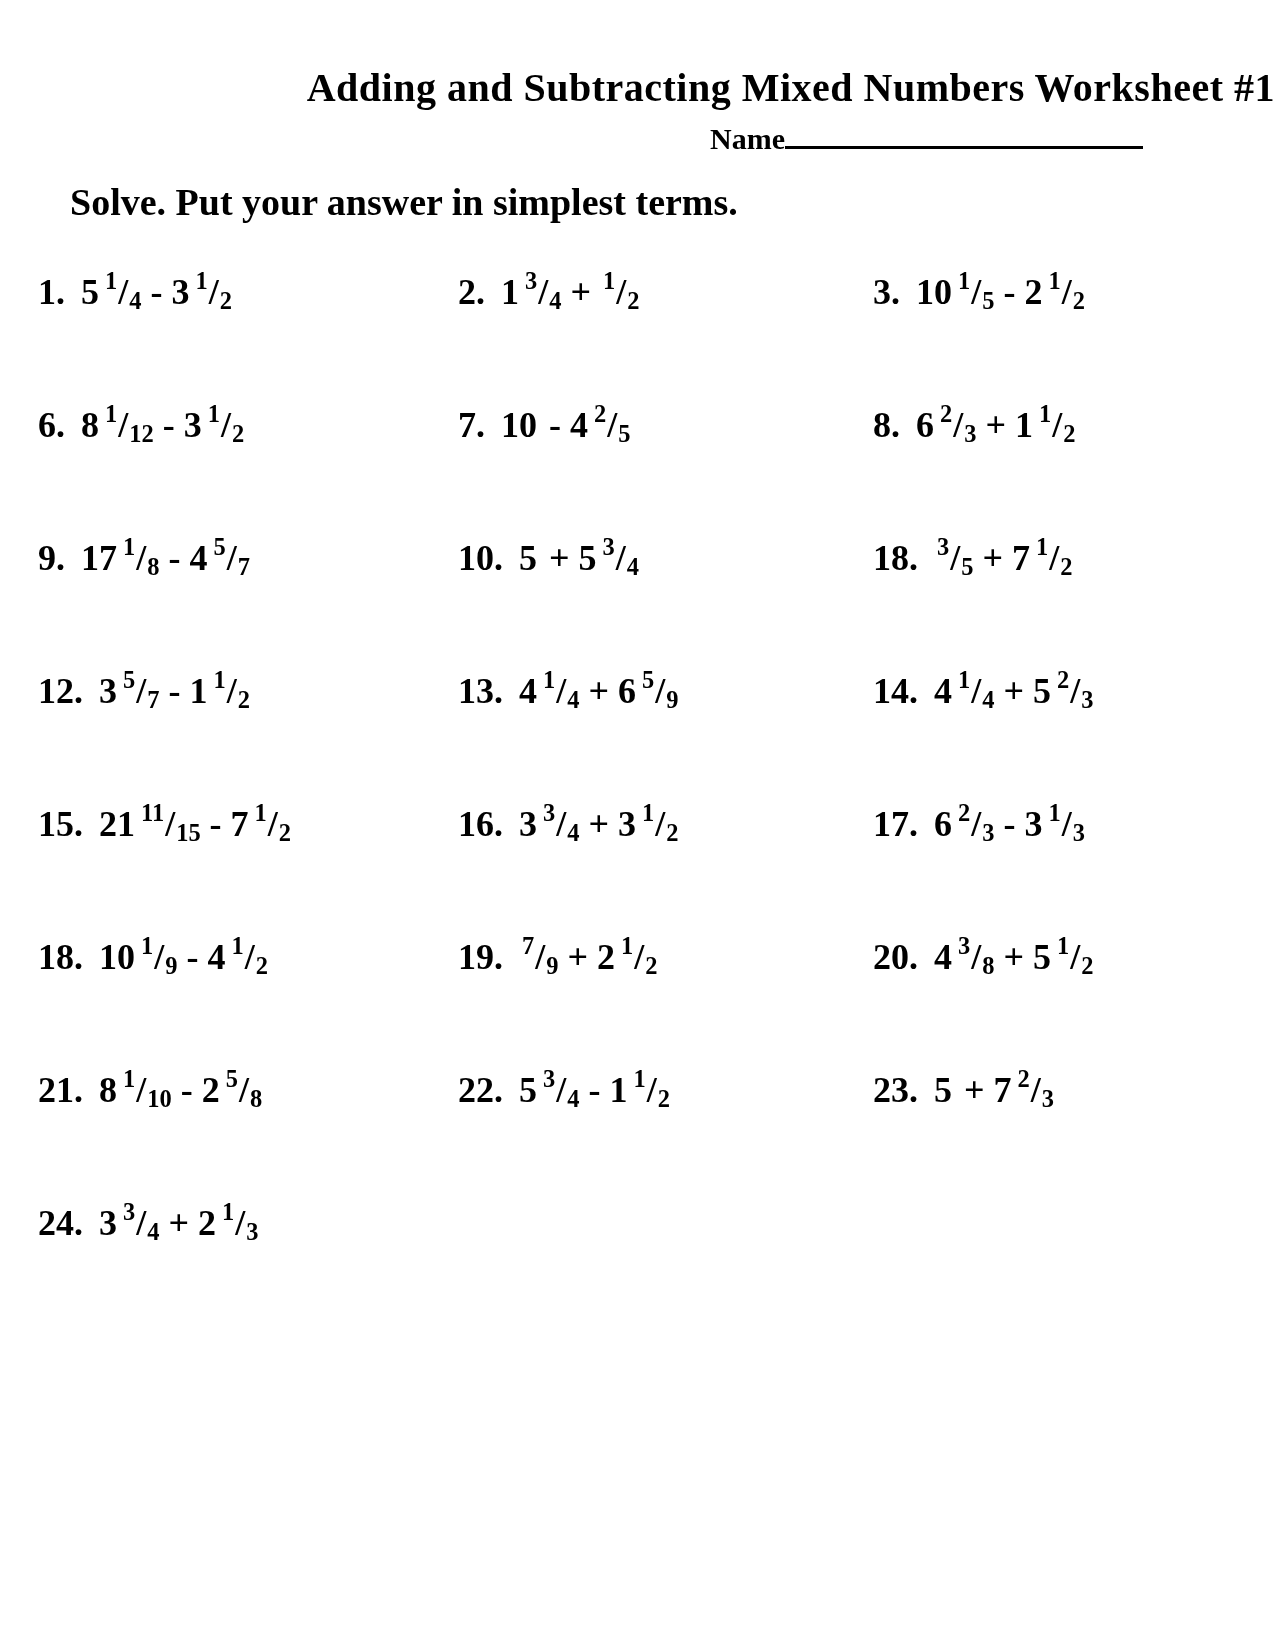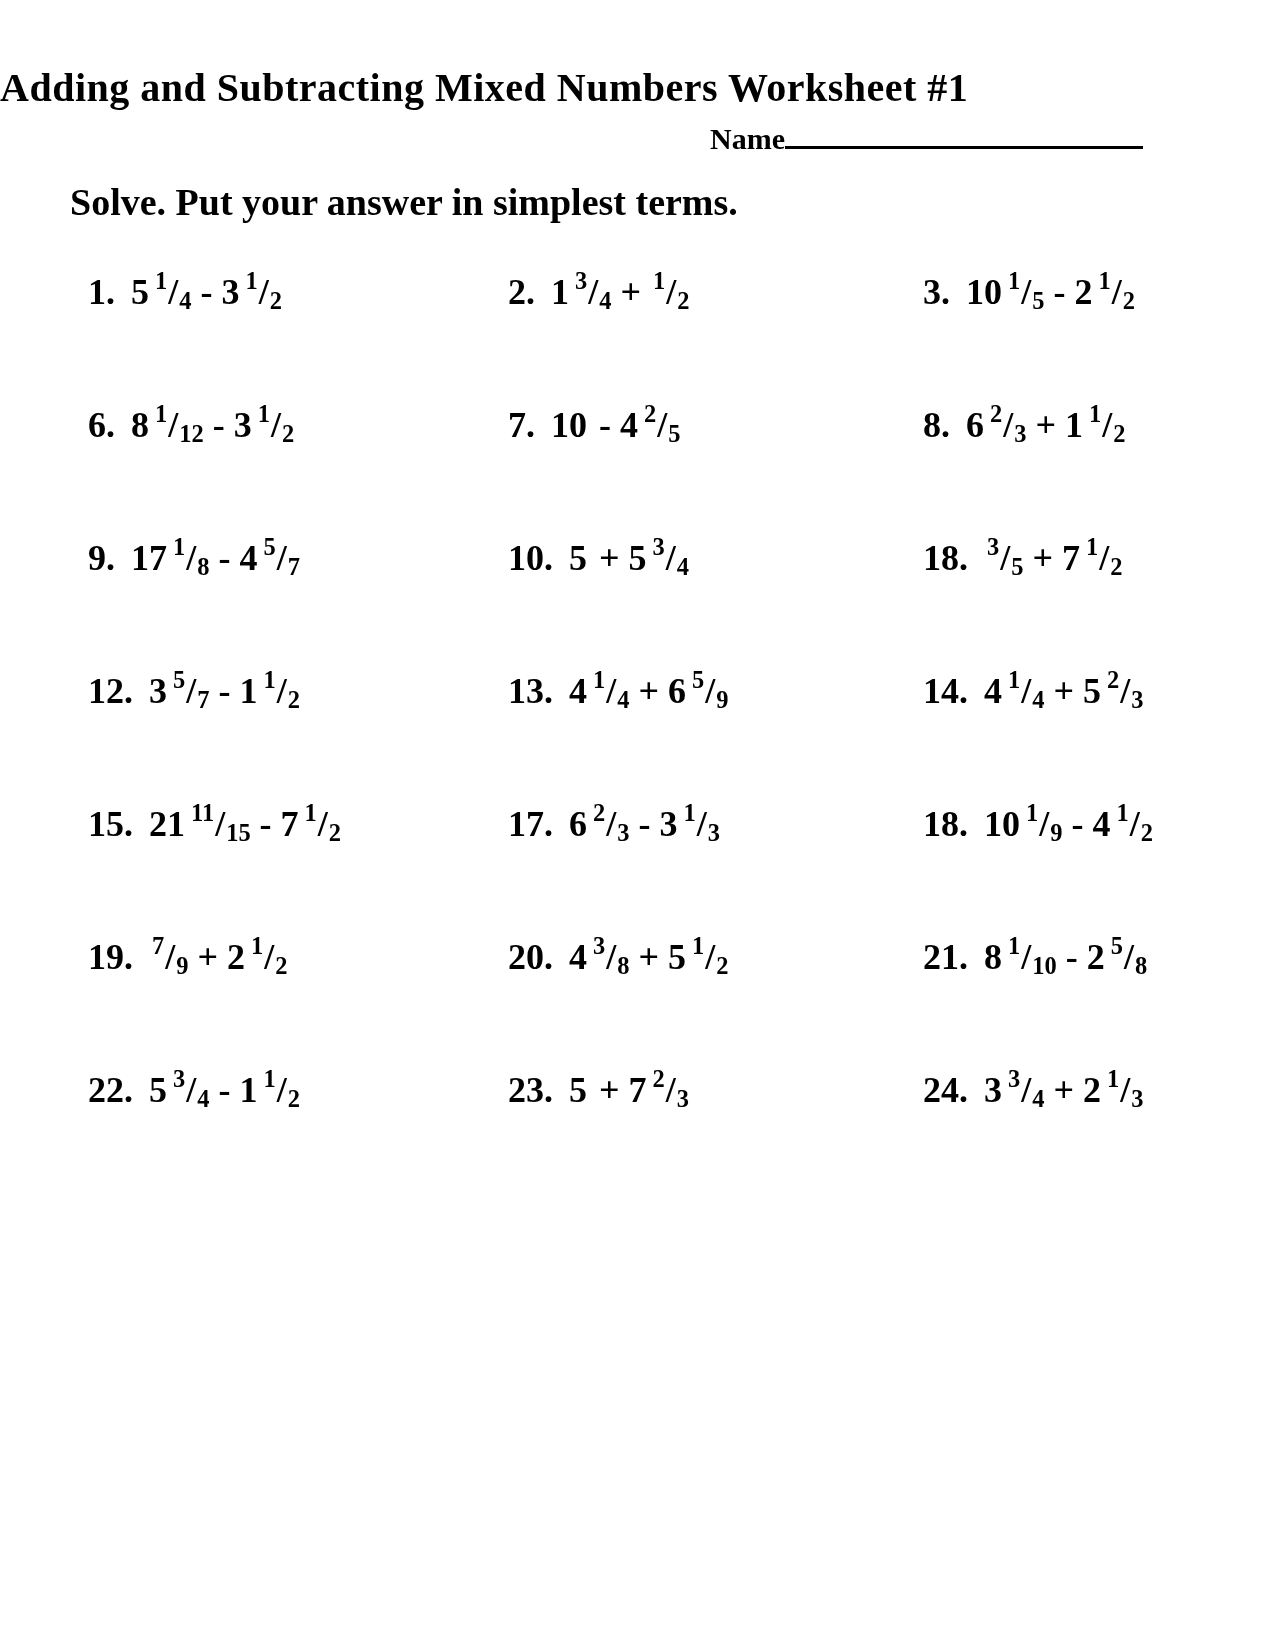--- a/index.html
+++ b/index.html
@@ -13,21 +13,21 @@
     height: 1650px;
     background: #ffffff;
     color: #000000;
     font-family: "Liberation Serif", serif;
     font-weight: bold;
     overflow: hidden;
   }
   .title {
     margin: 0;
     padding-top: 68px;
-    text-align: left;
+    text-align: right;
     font-size: 40px;
     line-height: 1;
     letter-spacing: 0.5px;
   }
   .name-row {
     margin-top: 8px;
     padding-left: 710px;
     font-size: 30px;
     line-height: 1.2;
     white-space: nowrap;
@@ -40,21 +40,21 @@
     border-bottom: 3px solid #000000;
     vertical-align: baseline;
   }
   .instructions {
     margin: 26px 0 0 70px;
     font-size: 38px;
     line-height: 1;
   }
   .grid {
     margin-top: 26px;
-    padding-left: 88px;
+    padding-left: 38px;
     display: grid;
     grid-template-columns: 420px 415px auto;
     grid-auto-rows: 133px;
   }
   .problem {
     padding-top: 12px;
     font-size: 36px;
     line-height: 44px;
     white-space: nowrap;
   }
@@ -96,20 +96,21 @@
       <div class="problem"><span class="pnum">6.</span><span class="pexpr"><span class="whole">8</span><span class="frac"><span class="fnum">1</span><span class="fslash">/</span><span class="fden">12</span></span><span class="op">-</span><span class="whole">3</span><span class="frac"><span class="fnum">1</span><span class="fslash">/</span><span class="fden">2</span></span></span></div>
       <div class="problem"><span class="pnum">7.</span><span class="pexpr"><span class="whole">10</span><span class="op">-</span><span class="whole">4</span><span class="frac"><span class="fnum">2</span><span class="fslash">/</span><span class="fden">5</span></span></span></div>
       <div class="problem"><span class="pnum">8.</span><span class="pexpr"><span class="whole">6</span><span class="frac"><span class="fnum">2</span><span class="fslash">/</span><span class="fden">3</span></span><span class="op">+</span><span class="whole">1</span><span class="frac"><span class="fnum">1</span><span class="fslash">/</span><span class="fden">2</span></span></span></div>
       <div class="problem"><span class="pnum">9.</span><span class="pexpr"><span class="whole">17</span><span class="frac"><span class="fnum">1</span><span class="fslash">/</span><span class="fden">8</span></span><span class="op">-</span><span class="whole">4</span><span class="frac"><span class="fnum">5</span><span class="fslash">/</span><span class="fden">7</span></span></span></div>
       <div class="problem"><span class="pnum">10.</span><span class="pexpr"><span class="whole">5</span><span class="op">+</span><span class="whole">5</span><span class="frac"><span class="fnum">3</span><span class="fslash">/</span><span class="fden">4</span></span></span></div>
       <div class="problem"><span class="pnum">18.</span><span class="pexpr"><span class="frac"><span class="fnum">3</span><span class="fslash">/</span><span class="fden">5</span></span><span class="op">+</span><span class="whole">7</span><span class="frac"><span class="fnum">1</span><span class="fslash">/</span><span class="fden">2</span></span></span></div>
       <div class="problem"><span class="pnum">12.</span><span class="pexpr"><span class="whole">3</span><span class="frac"><span class="fnum">5</span><span class="fslash">/</span><span class="fden">7</span></span><span class="op">-</span><span class="whole">1</span><span class="frac"><span class="fnum">1</span><span class="fslash">/</span><span class="fden">2</span></span></span></div>
       <div class="problem"><span class="pnum">13.</span><span class="pexpr"><span class="whole">4</span><span class="frac"><span class="fnum">1</span><span class="fslash">/</span><span class="fden">4</span></span><span class="op">+</span><span class="whole">6</span><span class="frac"><span class="fnum">5</span><span class="fslash">/</span><span class="fden">9</span></span></span></div>
       <div class="problem"><span class="pnum">14.</span><span class="pexpr"><span class="whole">4</span><span class="frac"><span class="fnum">1</span><span class="fslash">/</span><span class="fden">4</span></span><span class="op">+</span><span class="whole">5</span><span class="frac"><span class="fnum">2</span><span class="fslash">/</span><span class="fden">3</span></span></span></div>
       <div class="problem"><span class="pnum">15.</span><span class="pexpr"><span class="whole">21</span><span class="frac"><span class="fnum">11</span><span class="fslash">/</span><span class="fden">15</span></span><span class="op">-</span><span class="whole">7</span><span class="frac"><span class="fnum">1</span><span class="fslash">/</span><span class="fden">2</span></span></span></div>
+      <div class="problem"><span class="pnum">16.</span><span class="pexpr"><span class="whole">3</span><span class="frac"><span class="fnum">3</span><span class="fslash">/</span><span class="fden">4</span></span><span class="op">+</span><span class="whole">3</span><span class="frac"><span class="fnum">1</span><span class="fslash">/</span><span class="fden">2</span></span></span></div>
       <div class="problem"><span class="pnum">17.</span><span class="pexpr"><span class="whole">6</span><span class="frac"><span class="fnum">2</span><span class="fslash">/</span><span class="fden">3</span></span><span class="op">-</span><span class="whole">3</span><span class="frac"><span class="fnum">1</span><span class="fslash">/</span><span class="fden">3</span></span></span></div>
       <div class="problem"><span class="pnum">18.</span><span class="pexpr"><span class="whole">10</span><span class="frac"><span class="fnum">1</span><span class="fslash">/</span><span class="fden">9</span></span><span class="op">-</span><span class="whole">4</span><span class="frac"><span class="fnum">1</span><span class="fslash">/</span><span class="fden">2</span></span></span></div>
       <div class="problem"><span class="pnum">19.</span><span class="pexpr"><span class="frac"><span class="fnum">7</span><span class="fslash">/</span><span class="fden">9</span></span><span class="op">+</span><span class="whole">2</span><span class="frac"><span class="fnum">1</span><span class="fslash">/</span><span class="fden">2</span></span></span></div>
       <div class="problem"><span class="pnum">20.</span><span class="pexpr"><span class="whole">4</span><span class="frac"><span class="fnum">3</span><span class="fslash">/</span><span class="fden">8</span></span><span class="op">+</span><span class="whole">5</span><span class="frac"><span class="fnum">1</span><span class="fslash">/</span><span class="fden">2</span></span></span></div>
       <div class="problem"><span class="pnum">21.</span><span class="pexpr"><span class="whole">8</span><span class="frac"><span class="fnum">1</span><span class="fslash">/</span><span class="fden">10</span></span><span class="op">-</span><span class="whole">2</span><span class="frac"><span class="fnum">5</span><span class="fslash">/</span><span class="fden">8</span></span></span></div>
       <div class="problem"><span class="pnum">22.</span><span class="pexpr"><span class="whole">5</span><span class="frac"><span class="fnum">3</span><span class="fslash">/</span><span class="fden">4</span></span><span class="op">-</span><span class="whole">1</span><span class="frac"><span class="fnum">1</span><span class="fslash">/</span><span class="fden">2</span></span></span></div>
       <div class="problem"><span class="pnum">23.</span><span class="pexpr"><span class="whole">5</span><span class="op">+</span><span class="whole">7</span><span class="frac"><span class="fnum">2</span><span class="fslash">/</span><span class="fden">3</span></span></span></div>
       <div class="problem"><span class="pnum">24.</span><span class="pexpr"><span class="whole">3</span><span class="frac"><span class="fnum">3</span><span class="fslash">/</span><span class="fden">4</span></span><span class="op">+</span><span class="whole">2</span><span class="frac"><span class="fnum">1</span><span class="fslash">/</span><span class="fden">3</span></span></span></div>
     </div>
 </div>

